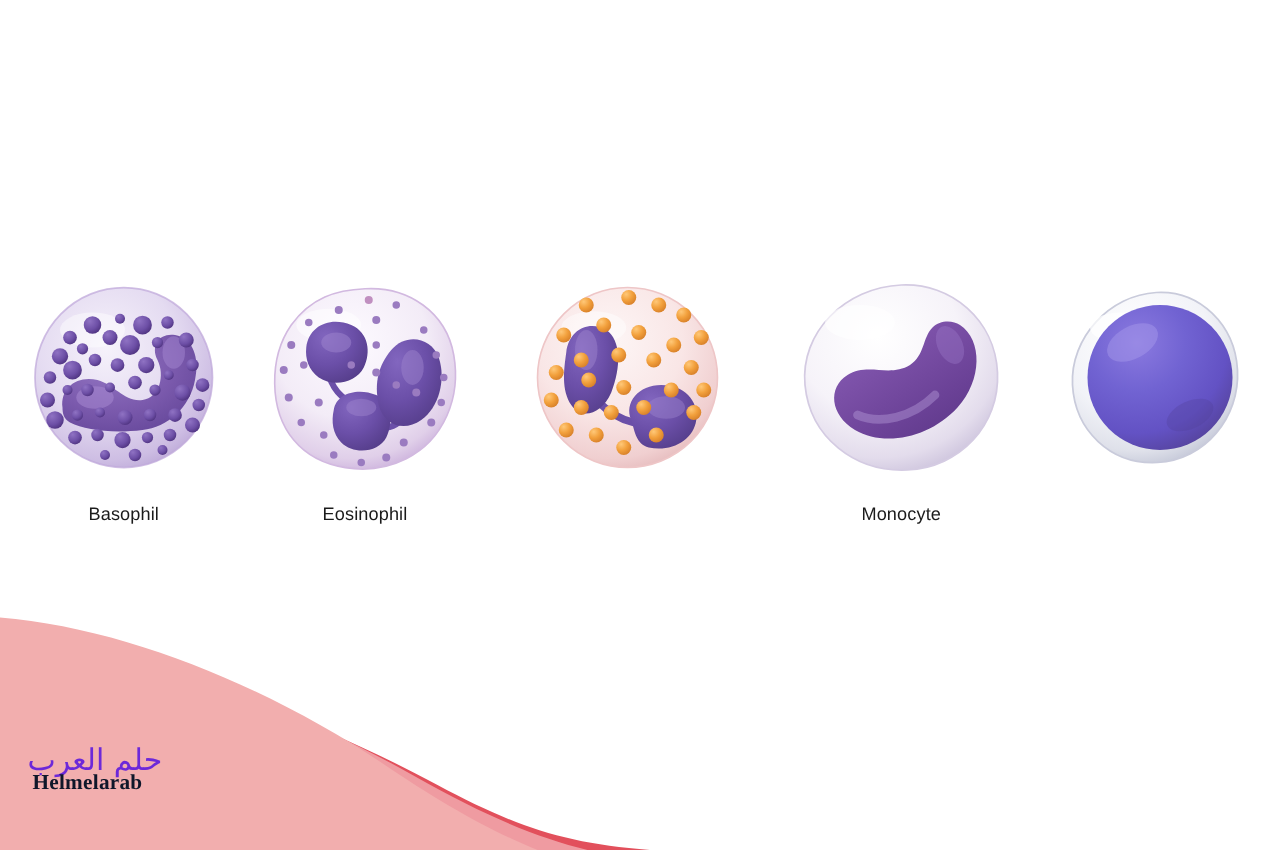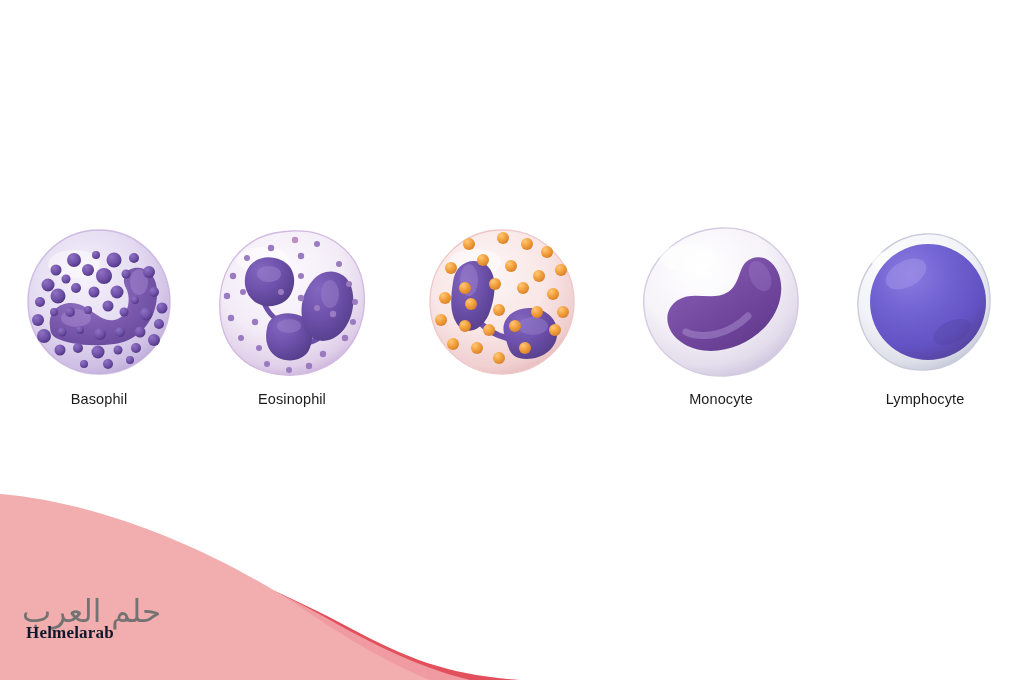--- a/index.html
+++ b/index.html
@@ -32,22 +32,22 @@
   
   #watermark {
     position: absolute;
     left: 18px;
     top: 596px;
     width: 160px;
     height: 64px;
   }
   #watermark-arabic {
     font-family: "DejaVu Sans", sans-serif;
-    font-size: 31px;
-    color: #737373;
+    font-size: 24px;
+    color: #6d28d9;
     line-height: 1;
     direction: rtl;
     text-align: left;
     padding-left: 4px;
     letter-spacing: -1px;
   }
   #watermark-latin {
     font-family: "Liberation Serif", serif;
     font-weight: bold;
     font-size: 17px;
@@ -79,21 +79,21 @@
   }
   .cell-figure svg {
     display: block;
     margin: 0 auto;
   }
   .cell-label {
     font-family: "Liberation Sans", sans-serif;
     font-size: 14.5px;
     color: #1b1b1b;
     letter-spacing: 0.1px;
-    margin-top: 9px;
+    margin-top: 22px;
   }
 </style>
 </head>
 <body>
 
 <div id="canvas">
 
   <svg id="wave-decoration" viewBox="0 0 520 210" preserveAspectRatio="none" aria-hidden="true">
     <path d="M0,46 C120,56 250,104 350,158 C410,190 450,205 520,210 L520,210 L0,210 Z" fill="#e2505c"></path>
     <path d="M0,40 C110,50 235,96 330,150 C390,184 430,200 470,210 L0,210 Z" fill="#ef9ba1"></path>
@@ -373,17 +373,16 @@
             </radialGradient>
           </defs>
           <path d="M95,12 C130,10 158,38 160,74 C162,112 134,146 96,148
                    C58,150 30,122 28,86 C26,48 58,14 95,12 Z" fill="url(#lym-cyto)" stroke="#c9cbdb" stroke-width="1.4"></path>
           <ellipse cx="66" cy="40" rx="24" ry="12" fill="#ffffff" opacity="0.7"></ellipse>
           <circle cx="98" cy="80" r="58" fill="url(#lym-nuc)"></circle>
           <ellipse cx="76" cy="52" rx="22" ry="13" fill="#a99cec" opacity="0.45" transform="rotate(-28 76 52)"></ellipse>
           <ellipse cx="122" cy="110" rx="20" ry="11" fill="#4f3f96" opacity="0.3" transform="rotate(-25 122 110)"></ellipse>
         </svg>
       </div>
-      <div class="cell-label">Lymphocyte</div>
     </div>
 
   </div>
 </div>
 
 </body></html>

